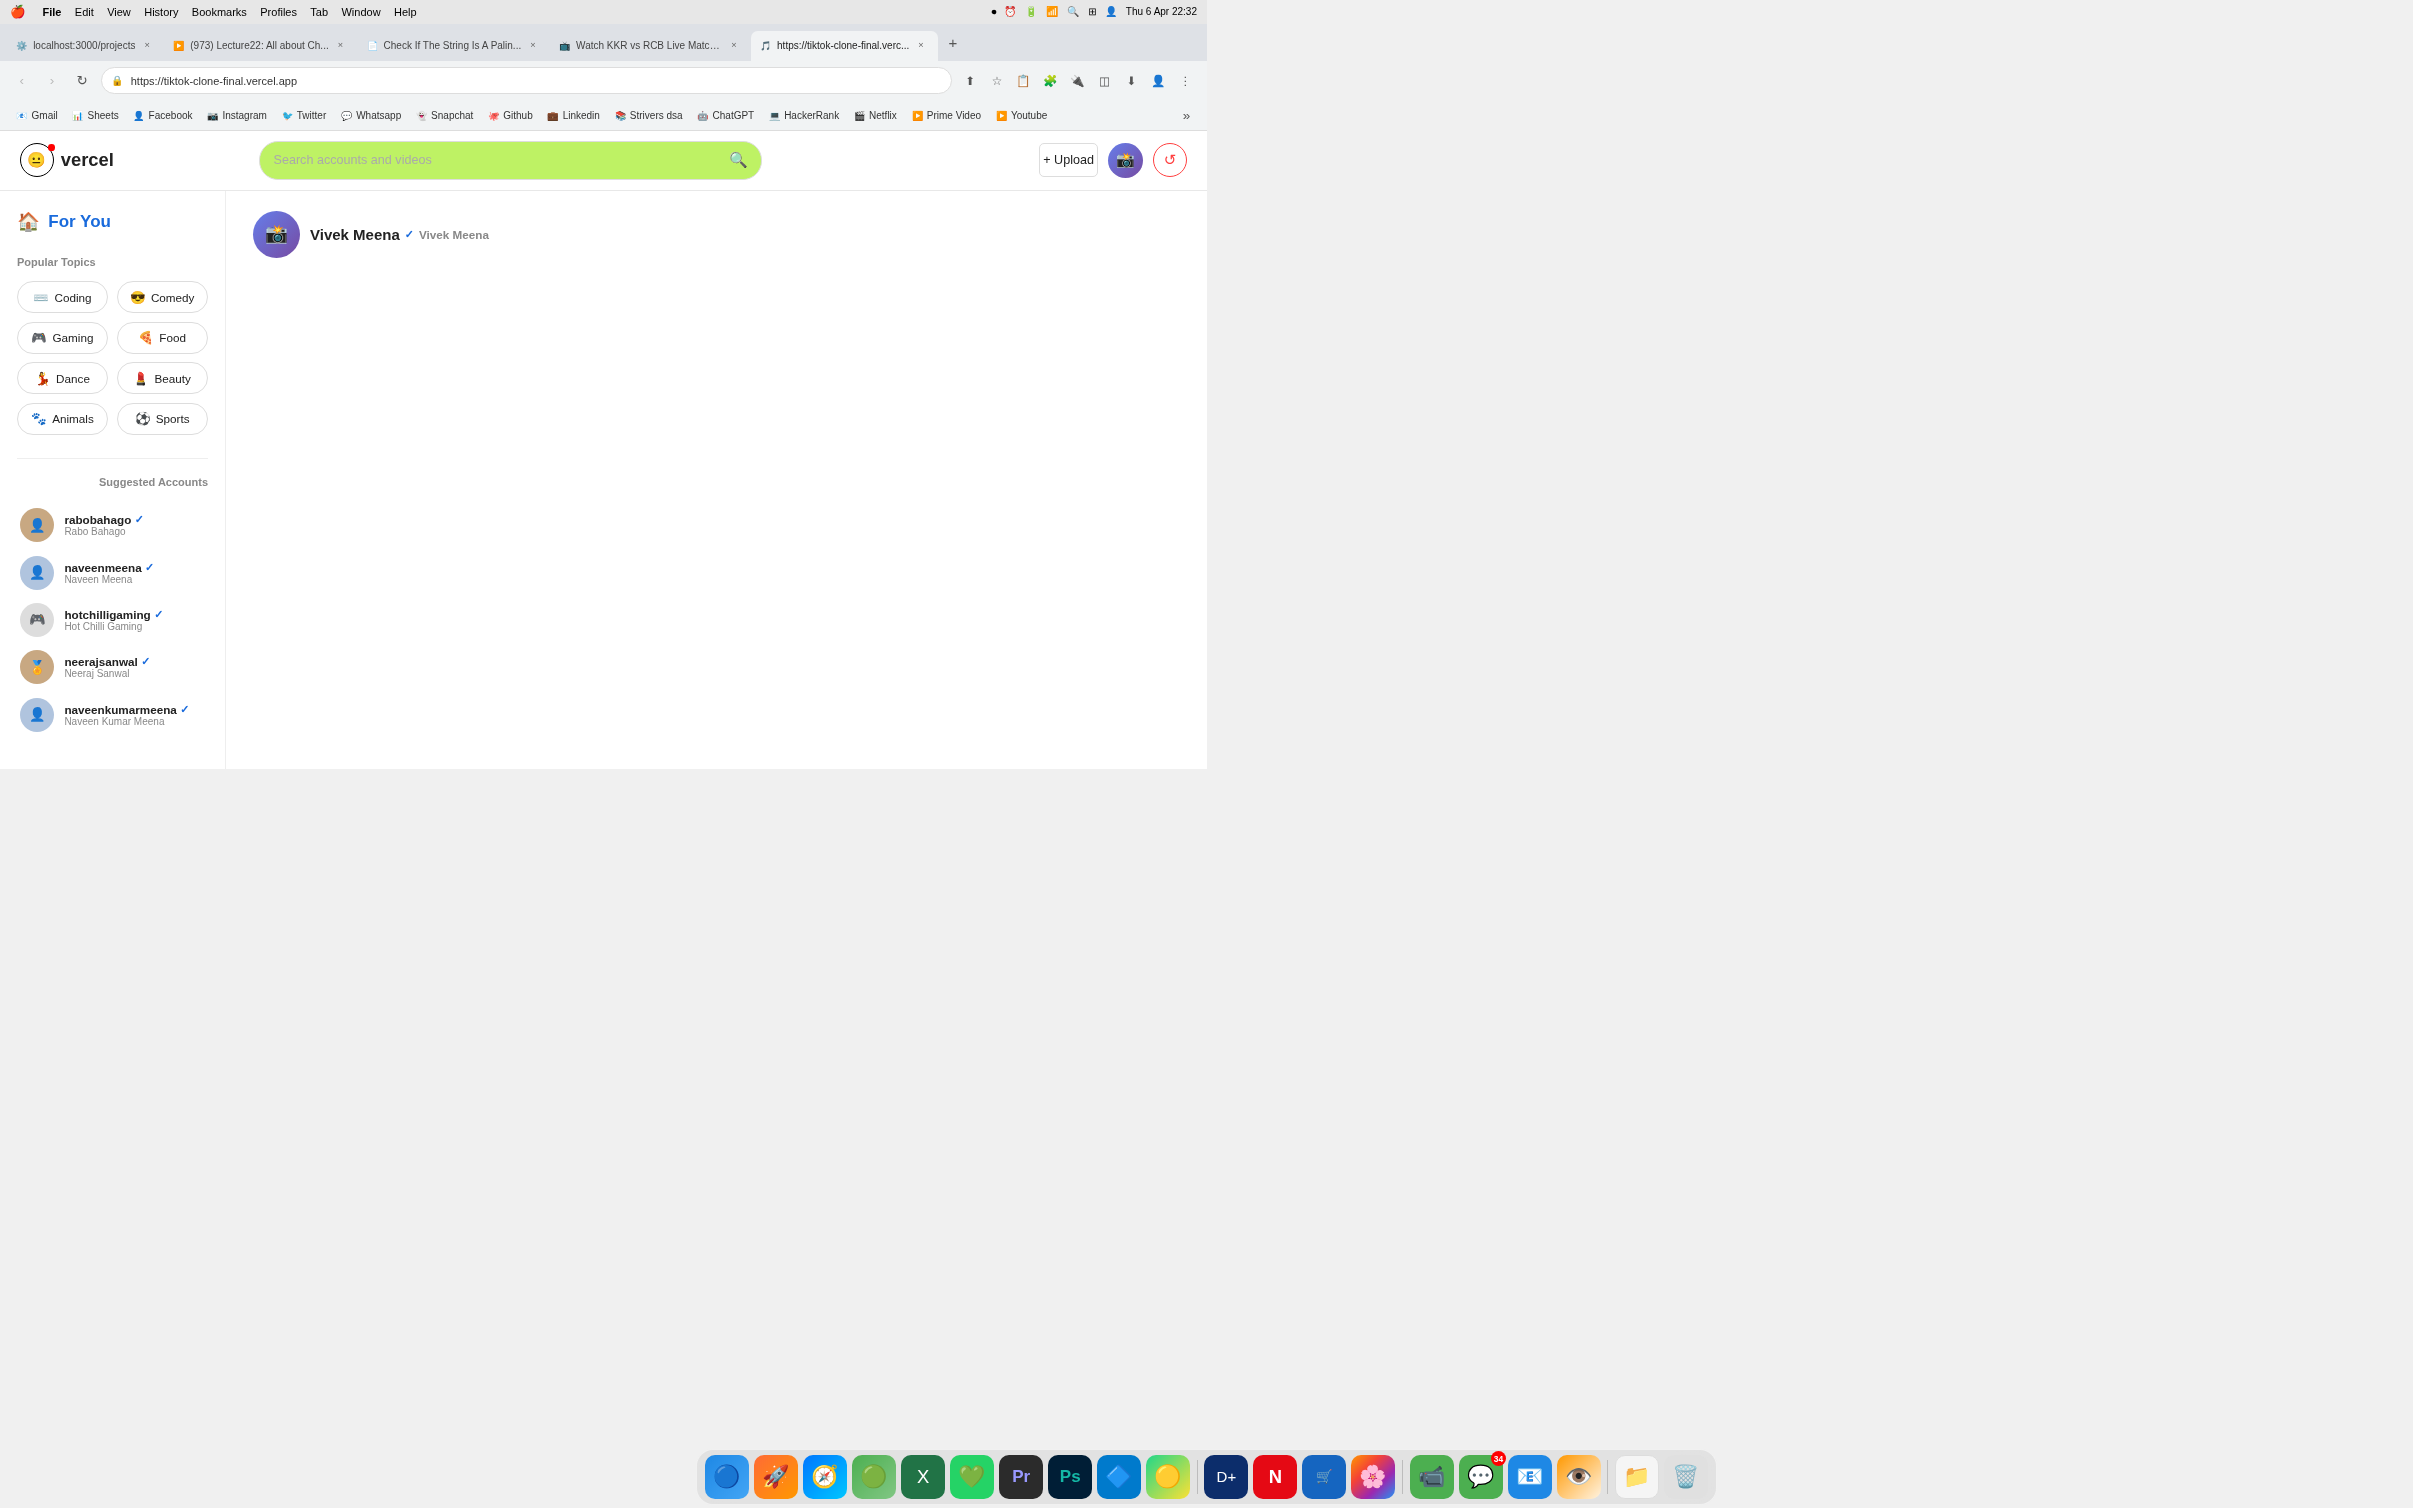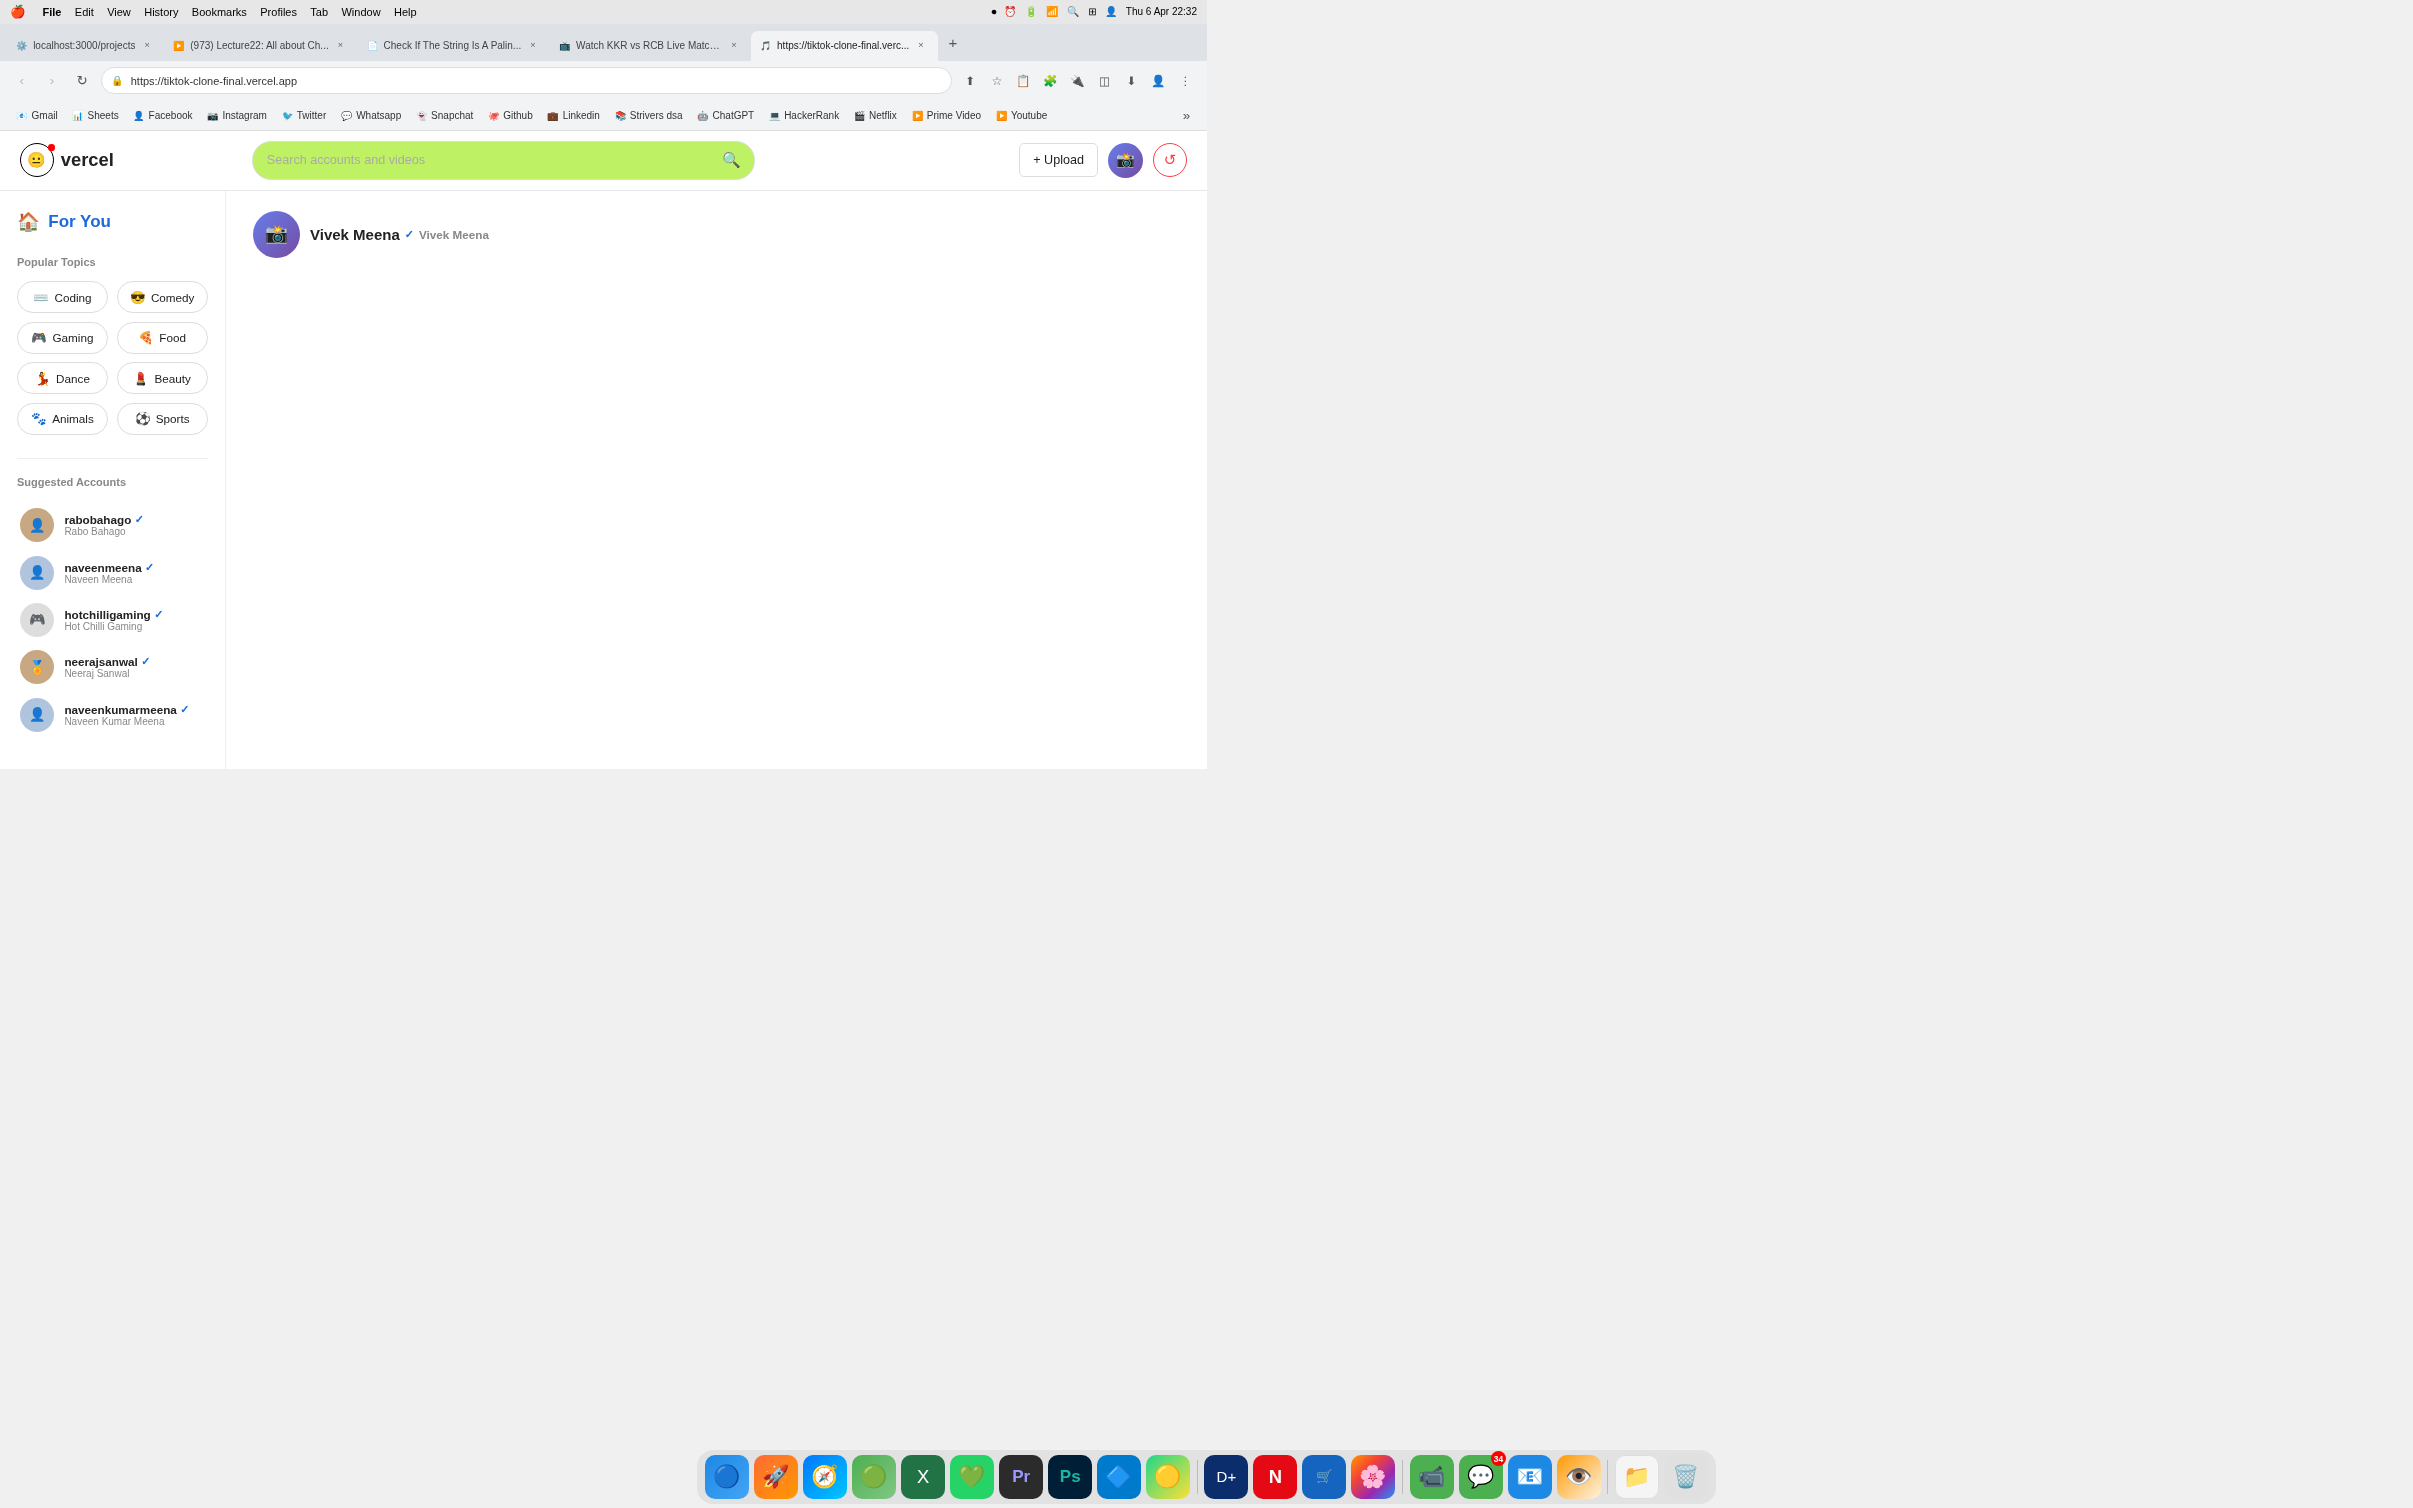--- a/index.html
+++ b/index.html
@@ -186,21 +186,21 @@
       border: none;
       background: transparent;
       font-size: 12.6px;
       color: #333;
       outline: none;
     }
     .app-search-bar input::placeholder { color: #aaa; }
     .search-icon-btn { background: none; border: none; cursor: pointer; font-size: 15px; color: #555; }
     .header-right { display: flex; align-items: center; gap: 10px; margin-left: auto; }
     .upload-btn {
-      height: 34px; padding: 0 13px;
+      height: 34px; padding: 0 3px;
       border: 1.3px solid #ddd;
       border-radius: 5px;
       background: #fff;
       font-size: 12.6px; font-weight: 500;
       display: flex; align-items: center; gap: 5px;
       cursor: pointer;
       color: #222;
     }
     .user-avatar {
       width: 35px; height: 35px; border-radius: 50%;
@@ -259,20 +259,21 @@
       background: #fff;
       padding: 0 10px;
     }
     .topic-chip .chip-icon { font-size: 12.6px; }
 
     .sidebar-divider { border: none; border-top: 0.8px solid #eee; margin: 17px 0; }
 
     .suggested-title {
       font-size: 11px; font-weight: 600; color: #888;
       margin-bottom: 13.4px;
+      text-align: right;
     }
     .account-item {
       display: flex; align-items: center; gap: 10px;
       padding: 6.7px 3.4px;
       cursor: pointer;
       border-radius: 5px;
     }
     .account-avatar {
       width: 34px; height: 34px; border-radius: 50%;
       background: #ccc; overflow: hidden; flex-shrink: 0;

